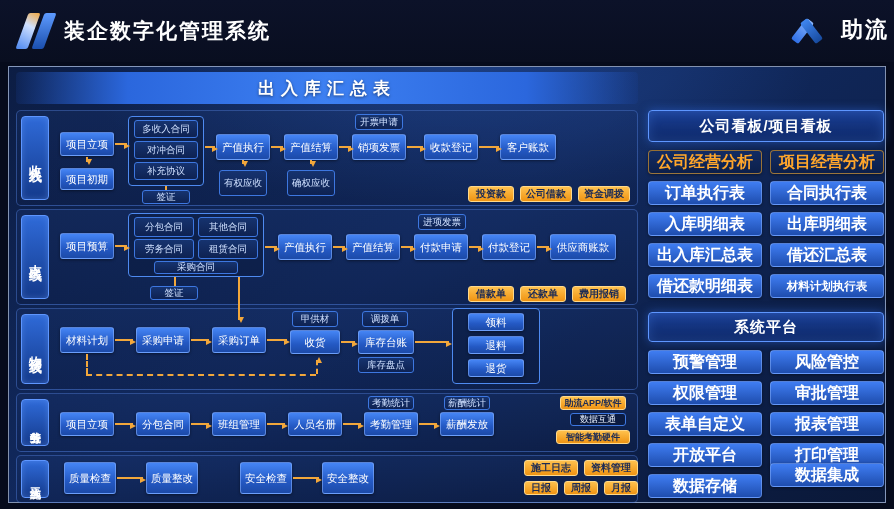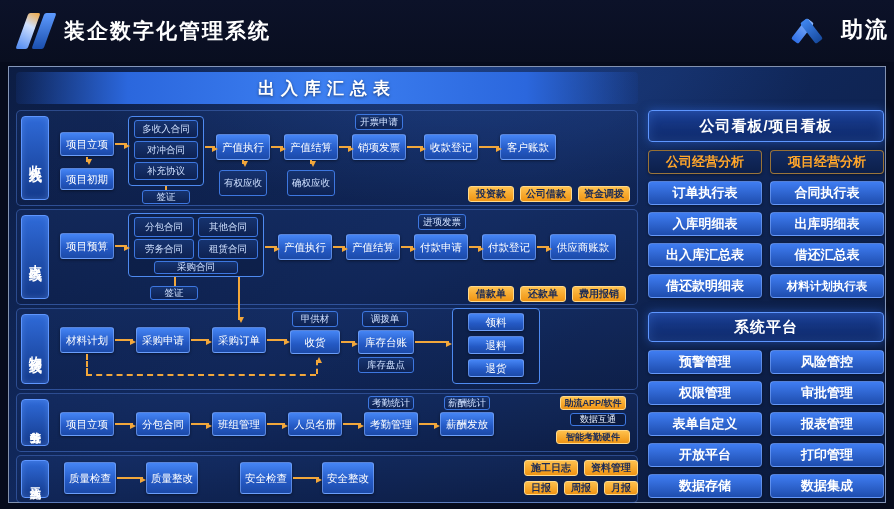--- a/index.html
+++ b/index.html
@@ -42,21 +42,21 @@
   .av { position:absolute; width:0; border-left:2px solid #f2a73b; }
   .av::after { content:''; position:absolute; left:-2px; bottom:-6px; border:3px solid transparent; border-top:6px solid #f2a73b; width:0; height:0; }
   .cv { position:absolute; width:0; border-left:2px solid #f2a73b; }
   .dv { position:absolute; width:0; border-left:2px dashed #f2a73b; }
   .dh { position:absolute; height:0; border-top:2px dashed #f2a73b; }
   .dvu { position:absolute; width:0; border-left:2px dashed #f2a73b; }
   .dvu::before { content:''; position:absolute; left:-2px; top:-6px; border:3px solid transparent; border-bottom:6px solid #f2a73b; width:0; height:0; }
 
   
   .rp-h { position:absolute; display:flex; align-items:center; justify-content:center; color:#fff; font-weight:700; font-size:15px; letter-spacing:1px; border-radius:4px; background:linear-gradient(180deg,#1a3f95,#0d2766); border:1px solid #5e96ff; box-shadow:0 0 10px rgba(50,110,230,.5), inset 0 0 12px rgba(90,150,255,.25); }
-  .rp-b { position:absolute; display:flex; align-items:center; justify-content:center; color:#fff; font-weight:600; font-size:13px; border-radius:4px; background:linear-gradient(180deg,#3f7df2,#1e4dae); border:1px solid rgba(140,180,255,.5); box-shadow:0 1px 3px rgba(0,0,0,.4); }
+  .rp-b { position:absolute; display:flex; align-items:center; justify-content:center; color:#fff; font-weight:600; font-size:16px; border-radius:4px; background:linear-gradient(180deg,#3f7df2,#1e4dae); border:1px solid rgba(140,180,255,.5); box-shadow:0 1px 3px rgba(0,0,0,.4); }
   .rp-b.acc { background:linear-gradient(180deg,#132c63,#0c1f4a); border:1px solid rgba(245,166,35,.6); color:#ffa62b; font-weight:700; }
 </style>
 </head>
 <body>
 
 <div class="stage">
 
   <div class="hd">
     <span class="logo">
         <i class="s1"></i>
@@ -204,15 +204,15 @@
   <div class="rp-h" style="left:648px;top:312px;width:236px;height:30px">系统平台</div>
   <div class="rp-b" style="left:648px;top:350px;width:114px;height:24px">预警管理</div>
   <div class="rp-b" style="left:770px;top:350px;width:114px;height:24px">风险管控</div>
   <div class="rp-b" style="left:648px;top:381px;width:114px;height:24px">权限管理</div>
   <div class="rp-b" style="left:770px;top:381px;width:114px;height:24px">审批管理</div>
   <div class="rp-b" style="left:648px;top:412px;width:114px;height:24px">表单自定义</div>
   <div class="rp-b" style="left:770px;top:412px;width:114px;height:24px">报表管理</div>
   <div class="rp-b" style="left:648px;top:443px;width:114px;height:24px">开放平台</div>
   <div class="rp-b" style="left:770px;top:443px;width:114px;height:24px">打印管理</div>
   <div class="rp-b" style="left:648px;top:474px;width:114px;height:24px">数据存储</div>
-  <div class="rp-b" style="left:770px;top:474px;width:114px;height:24px">数据集成</div>
+  <div class="rp-b" style="left:770px;top:463px;width:114px;height:24px">数据集成</div>
 
 </div>
 
 </body></html>

